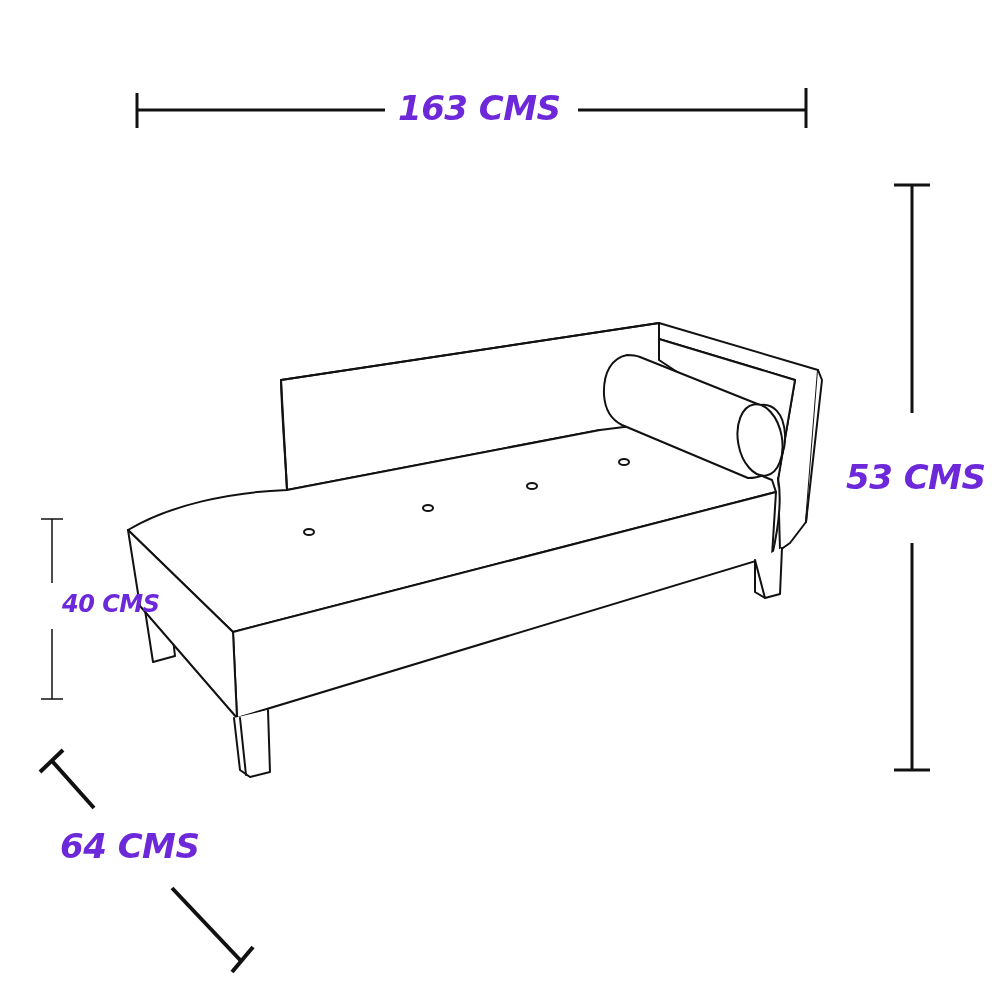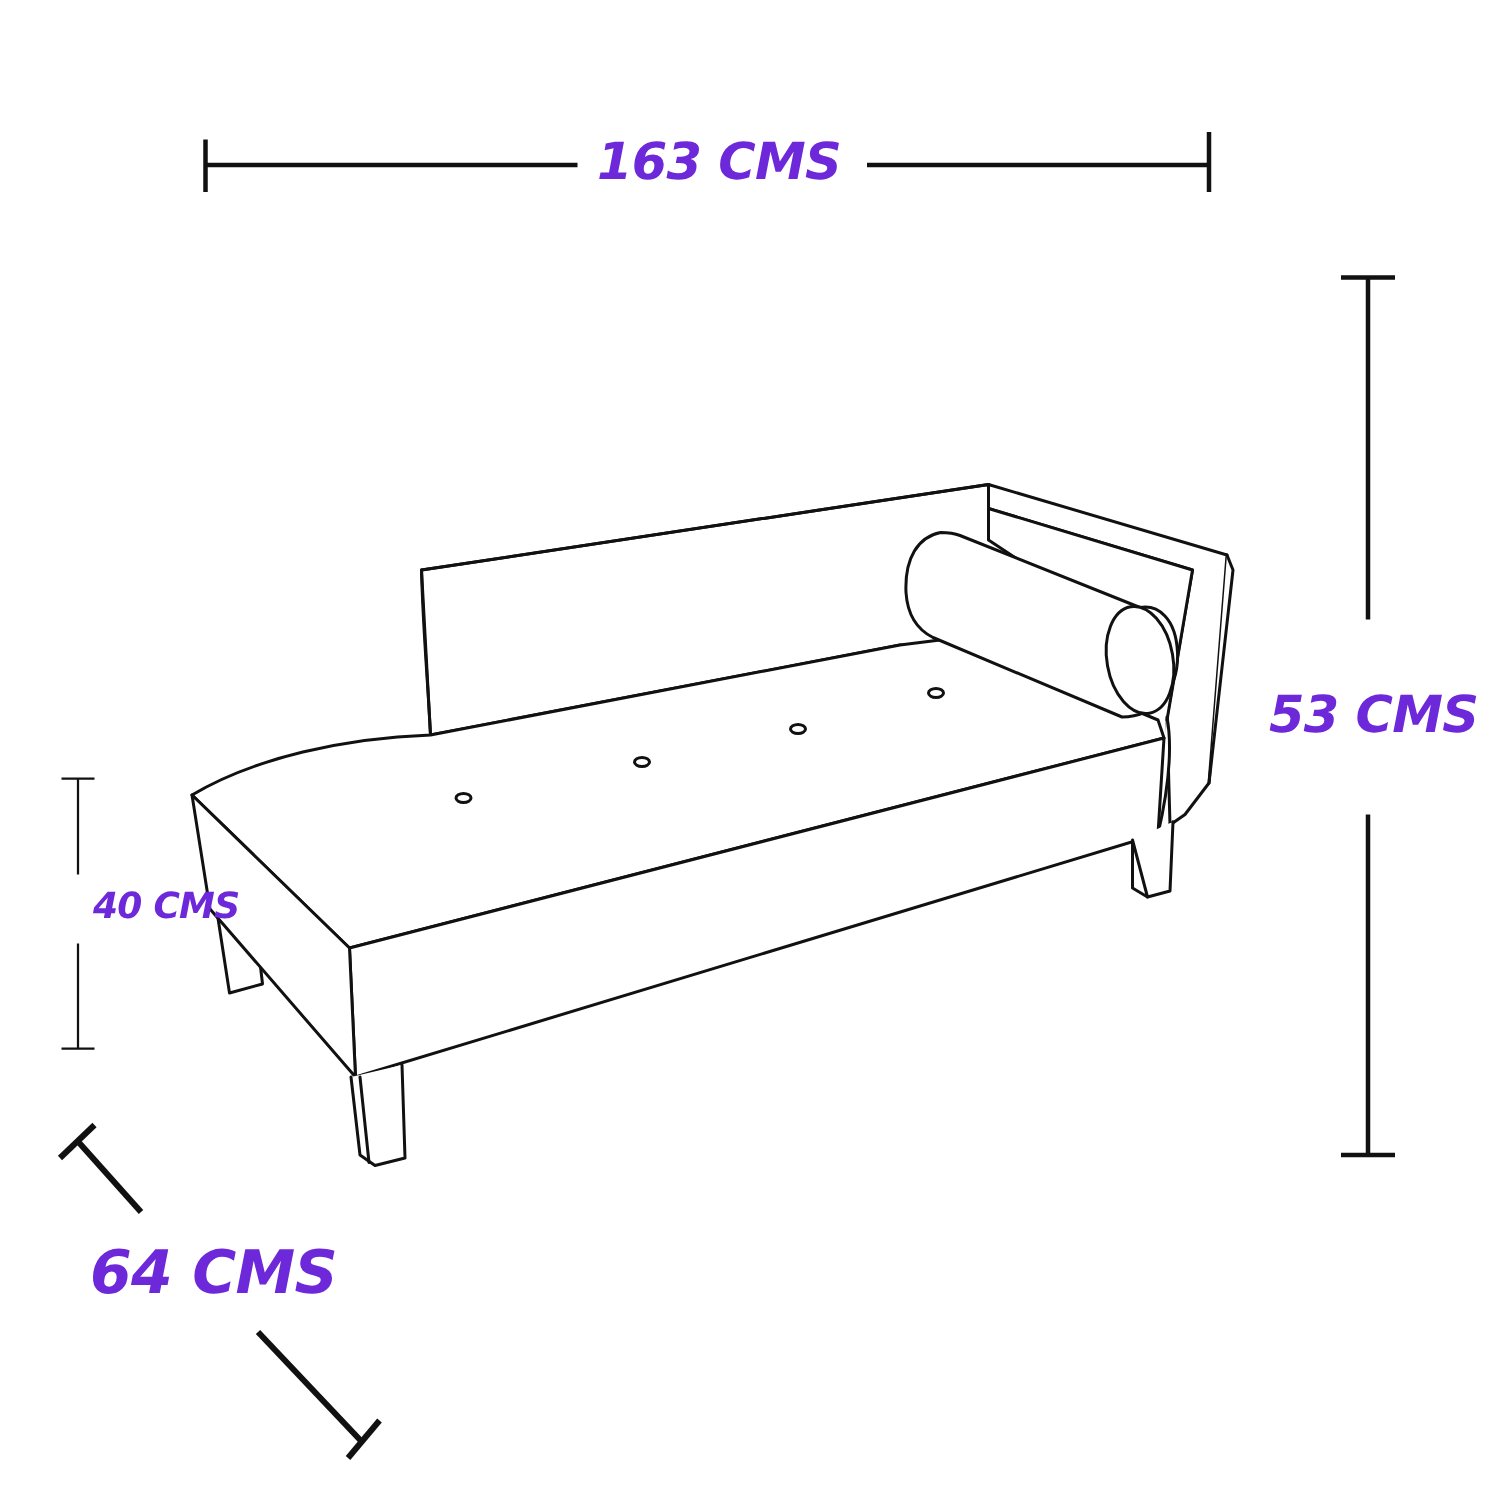--- a/index.html
+++ b/index.html
@@ -2,21 +2,21 @@
 <html><head>
 <meta charset="utf-8">
 <style>
   html, body { margin:0; padding:0; background:#ffffff; }
   body { width:1000px; height:1000px; position:relative; overflow:hidden; font-family:"Liberation Sans", sans-serif; }
   svg { position:absolute; left:0; top:0; }
   .label { position:absolute; font-family:"DejaVu Sans", sans-serif; font-weight:bold; color:#6d28d9; white-space:nowrap; letter-spacing:-0.5px;font-style:italic; }
   .lbl-width { left:398px; top:88px; font-size:34px; }
   .lbl-height { left:846px; top:457px; font-size:34px; }
   .lbl-seat { left:18px; top:590px; font-size:24px;margin-left:44px; }
-  .lbl-depth { left:60px; top:826px; font-size:40px; }
+  .lbl-depth { left:60px; top:826px; font-size:34px; }
 </style>
 </head>
 <body>
 
 <svg width="1000" height="1000" viewBox="0 0 1000 1000">
 
   <g stroke="#111" stroke-width="3" fill="none">
     <line x1="137" y1="93" x2="137" y2="128"></line>
     <line x1="137" y1="110" x2="385" y2="110"></line>
     <line x1="578" y1="110" x2="806" y2="110"></line>

